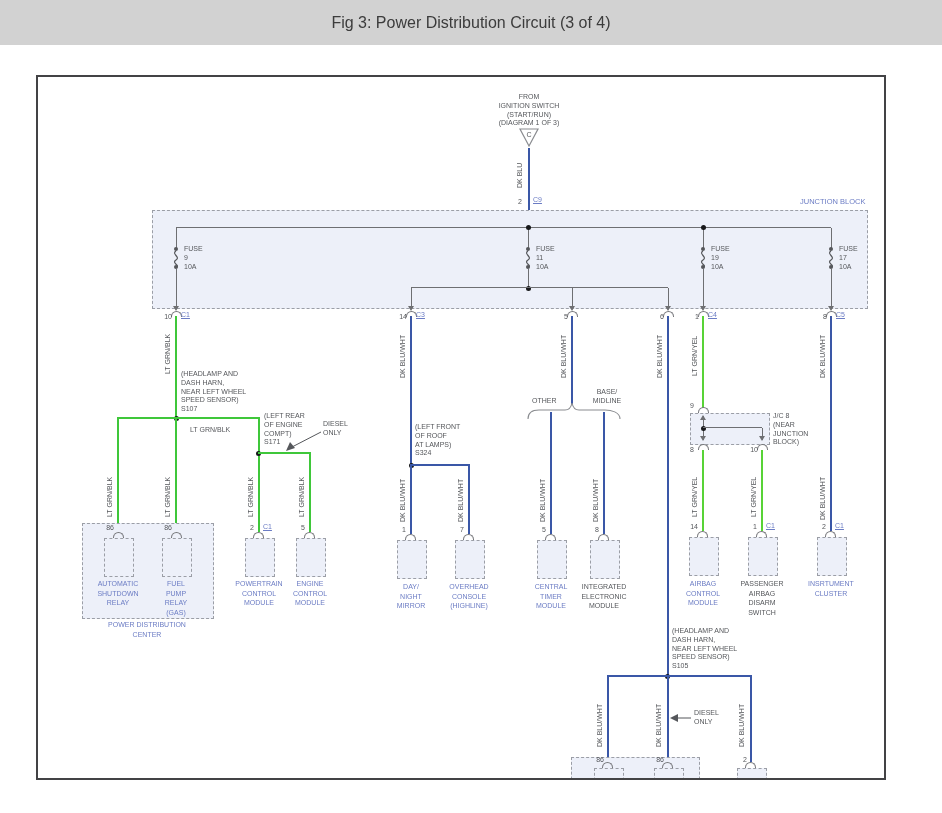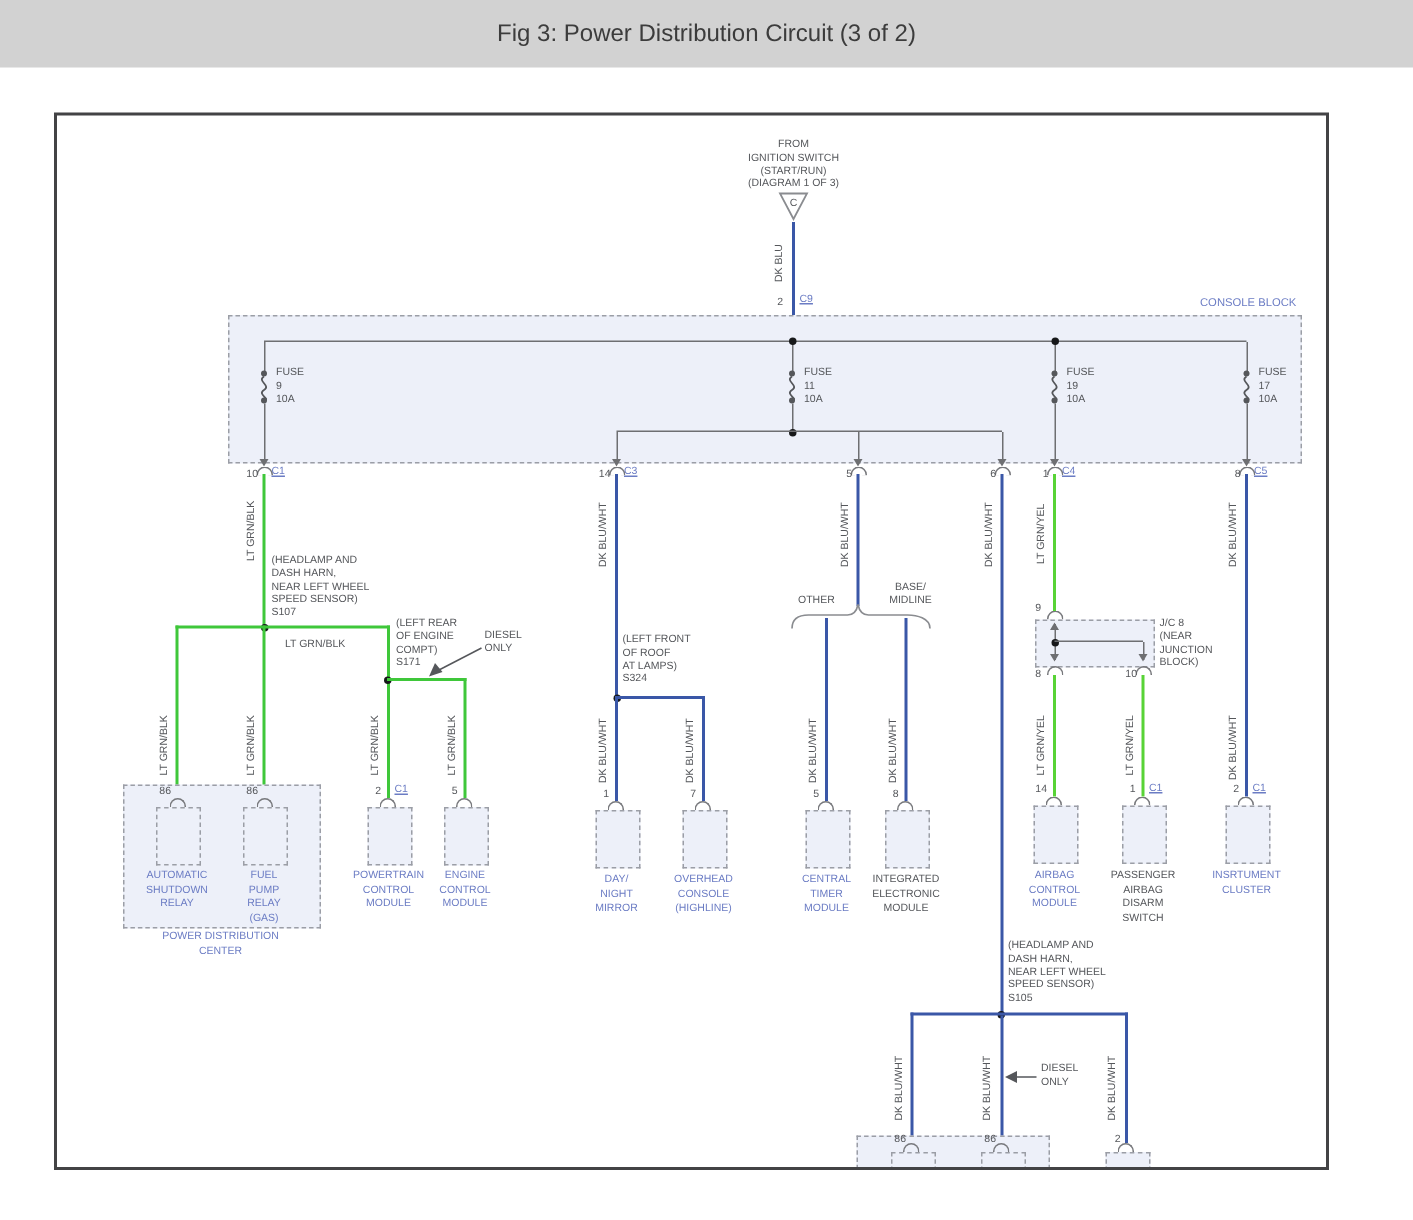--- a/index.html
+++ b/index.html
@@ -26,21 +26,21 @@
   .cbox{position:absolute;width:28px;height:37px;border:1px dashed #9b9ea6;background:#edf0f9}
   .clab{position:absolute;font-size:7px;line-height:9.6px;text-align:center;color:#6b7cc4;white-space:pre-line}
   .gray{color:#55575b}
   .blab{position:absolute;font-size:7.5px;color:#6b7cc4;white-space:pre-line}
   .fuselab div{font-size:7px;line-height:8.8px;color:#55575b}
 </style>
 </head>
 <body>
 
 <div class="titlebar">
-  <span>Fig 3: Power Distribution Circuit (3 of 2)</span>
+  <span>Fig 3: Power Distribution Circuit (3 of 4)</span>
 </div>
 
 <div class="frame">
 <div class="world">
 
   <div class="nt" style="left:462px;top:93px;width:134px;text-align:center">FROM
 IGNITION SWITCH
 (START/RUN)
 (DIAGRAM 1 OF 3)</div>
   <svg class="abs" style="left:517px;top:127px" width="24" height="21">
@@ -48,21 +48,21 @@
     <text x="12" y="10" text-anchor="middle" font-size="7" fill="#55575b">C</text>
   </svg>
   <div class="wv blue" style="left:528px;top:148px;height:63px"></div>
   <div class="vl" style="left:516px;top:153px;height:45px">DK BLU</div>
   <div class="pin" style="left:504px;top:198px">2</div>
   <div class="conn" style="left:533px;top:196px">C9</div>
   <div class="cup" style="left:524px;top:212px"></div>
   <div class="gv" style="left:528px;top:218px;height:10px"></div>
 
   <div class="dash" style="left:152px;top:210px;width:714px;height:97px"></div>
-  <div class="blab" style="left:800px;top:197px">CONSOLE BLOCK</div>
+  <div class="blab" style="left:800px;top:197px">JUNCTION BLOCK</div>
   <div class="gh" style="left:176px;top:227px;width:655px"></div>
   <div class="gv" style="left:176px;top:228px;height:20px"></div>
   <div class="gv" style="left:528px;top:228px;height:20px"></div>
   <div class="gv" style="left:703px;top:228px;height:20px"></div>
   <div class="gv" style="left:831px;top:228px;height:20px"></div>
   <div class="dot" style="left:526px;top:225px"></div>
   <div class="dot" style="left:701px;top:225px"></div>
 
   <svg class="abs" style="left:170px;top:246px" width="12" height="24">
         <circle cx="6" cy="3" r="2" fill="#55575b"></circle>

